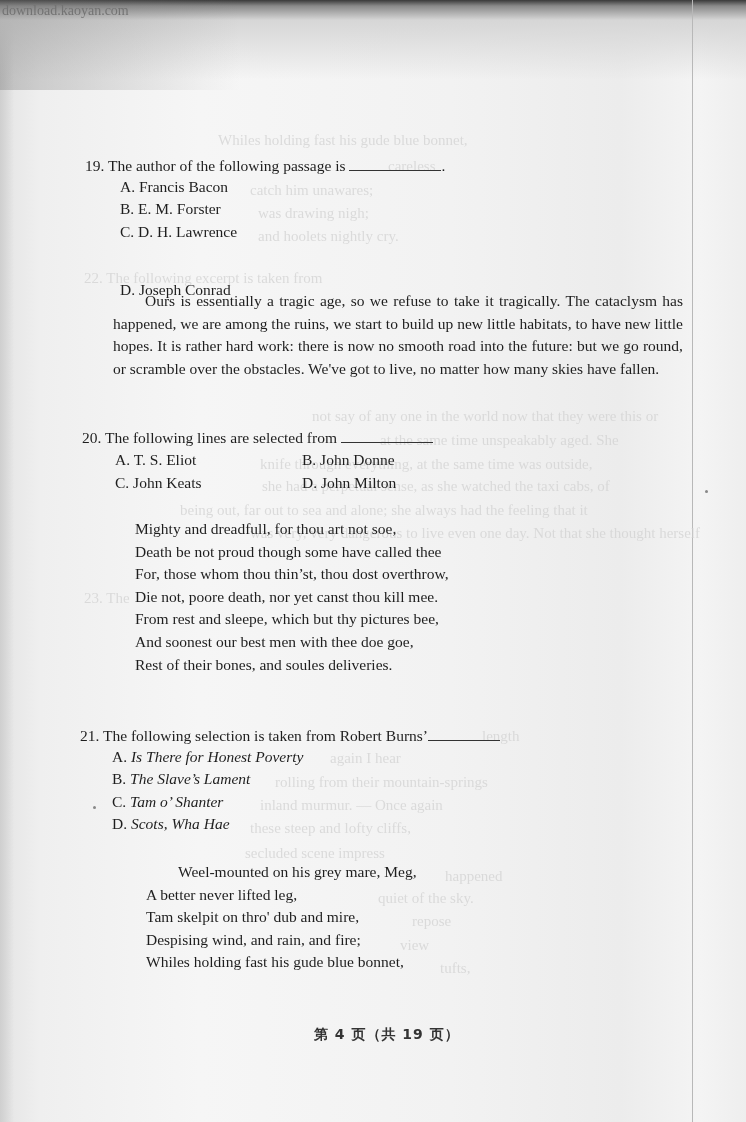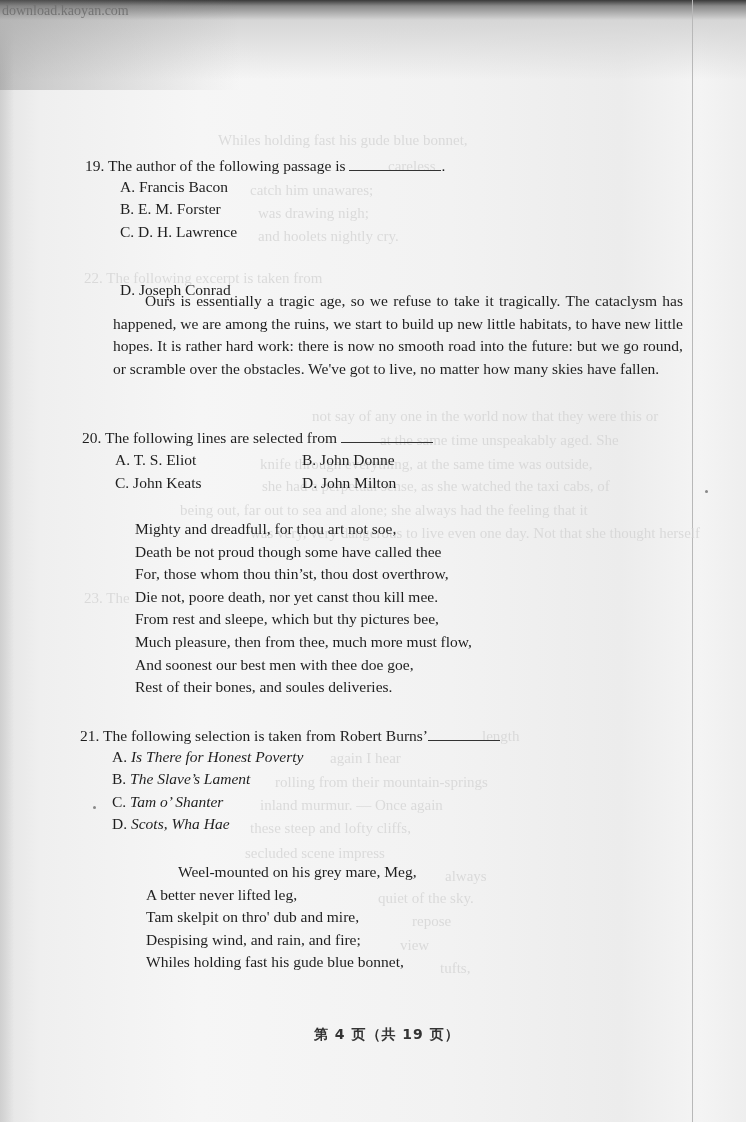--- a/index.html
+++ b/index.html
@@ -75,21 +75,21 @@
 <div class="ghost" style="left:262px; top:478px;">she had a perpetual sense, as she watched the taxi cabs, of</div>
 <div class="ghost" style="left:180px; top:502px;">being out, far out to sea and alone; she always had the feeling that it</div>
 <div class="ghost" style="left:250px; top:525px;">was very, very dangerous to live even one day. Not that she thought herself</div>
 <div class="ghost" style="left:84px; top:590px;">23. The</div>
 <div class="ghost" style="left:482px; top:728px;">length</div>
 <div class="ghost" style="left:330px; top:750px;">again I hear</div>
 <div class="ghost" style="left:275px; top:774px;">rolling from their mountain-springs</div>
 <div class="ghost" style="left:260px; top:797px;">inland murmur. — Once again</div>
 <div class="ghost" style="left:250px; top:820px;">these steep and lofty cliffs,</div>
 <div class="ghost" style="left:245px; top:845px;">secluded scene impress</div>
-<div class="ghost" style="left:445px; top:868px;">always</div>
+<div class="ghost" style="left:445px; top:868px;">happened</div>
 <div class="ghost" style="left:378px; top:890px;">quiet of the sky.</div>
 <div class="ghost" style="left:412px; top:913px;">repose</div>
 <div class="ghost" style="left:400px; top:937px;">view</div>
 <div class="ghost" style="left:440px; top:960px;">tufts,</div>
 
 <div>
   <div class="txt" style="left:85px; top:156px;">
     <span>19.</span>
     <span>The author of the following passage is</span>
     <span class="blank"></span><span>.</span>
@@ -112,21 +112,20 @@
   <div class="txt" style="left:115px; top:451px;"><span>A.</span> <span>T. S. Eliot</span></div>
   <div class="txt" style="left:302px; top:451px;"><span>B.</span> <span>John Donne</span></div>
   <div class="txt" style="left:115px; top:474px;"><span>C.</span> <span>John Keats</span></div>
   <div class="txt" style="left:302px; top:474px;"><span>D.</span> <span>John Milton</span></div>
   <div class="poem" style="left:135px; top:518px;">
     <div>Mighty and dreadfull, for thou art not soe,</div>
     <div>Death be not proud though some have called thee</div>
     <div>For, those whom thou thin’st, thou dost overthrow,</div>
     <div>Die not, poore death, nor yet canst thou kill mee.</div>
     <div>From rest and sleepe, which but thy pictures bee,</div>
-    <div>Much pleasure, then from thee, much more must flow,</div>
     <div>And soonest our best men with thee doe goe,</div>
     <div>Rest of their bones, and soules deliveries.</div>
   </div>
 </div>
 
 <div>
   <div class="txt" style="left:80px; top:726px;">
     <span>21.</span>
     <span>The following selection is taken from Robert Burns’</span><span class="blank long"></span>
   </div>

